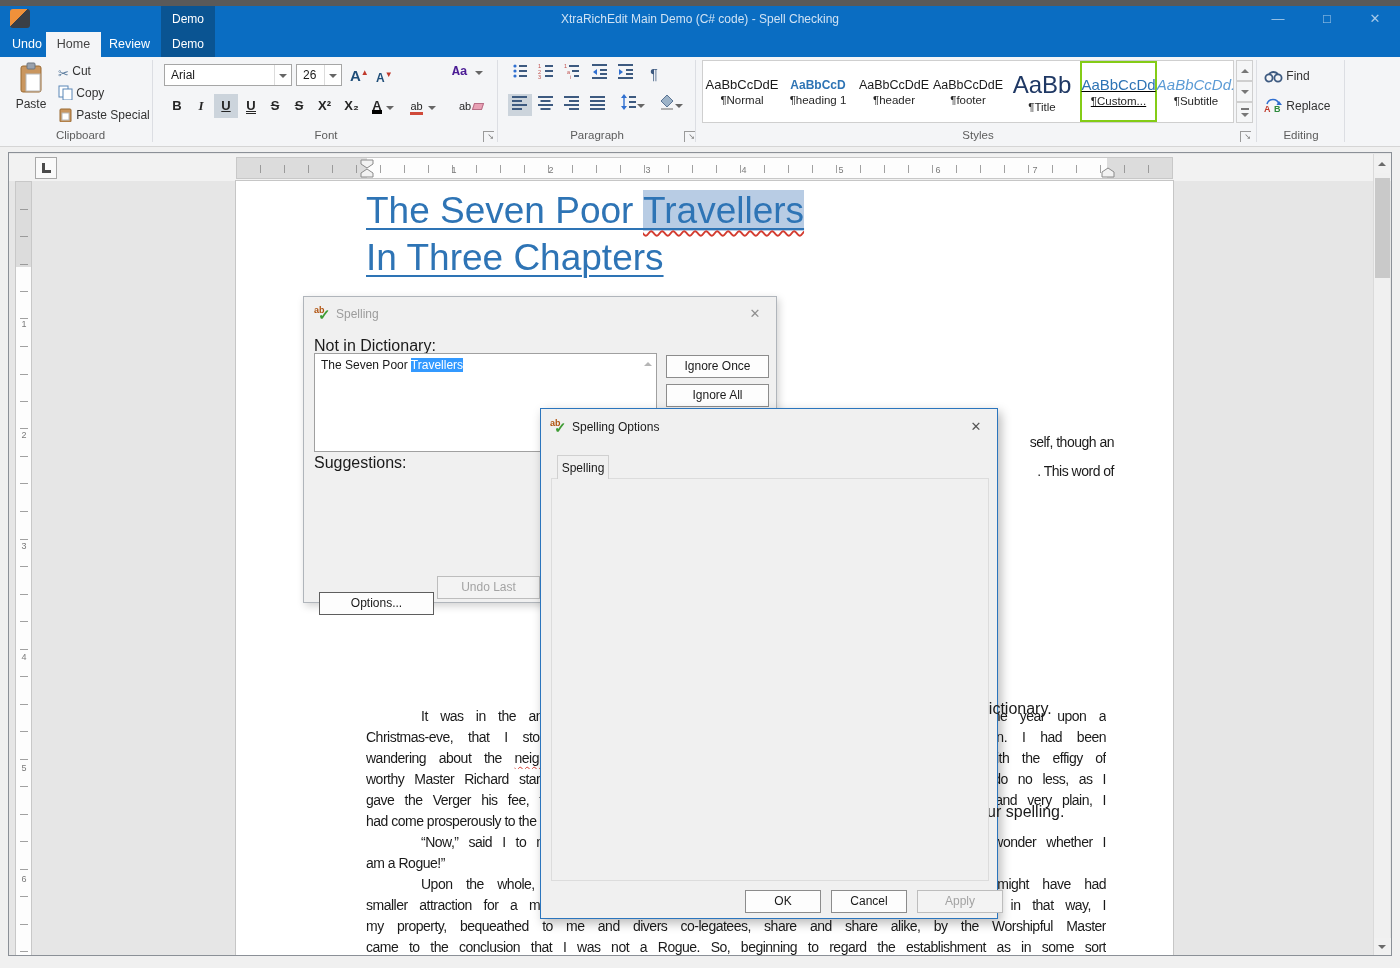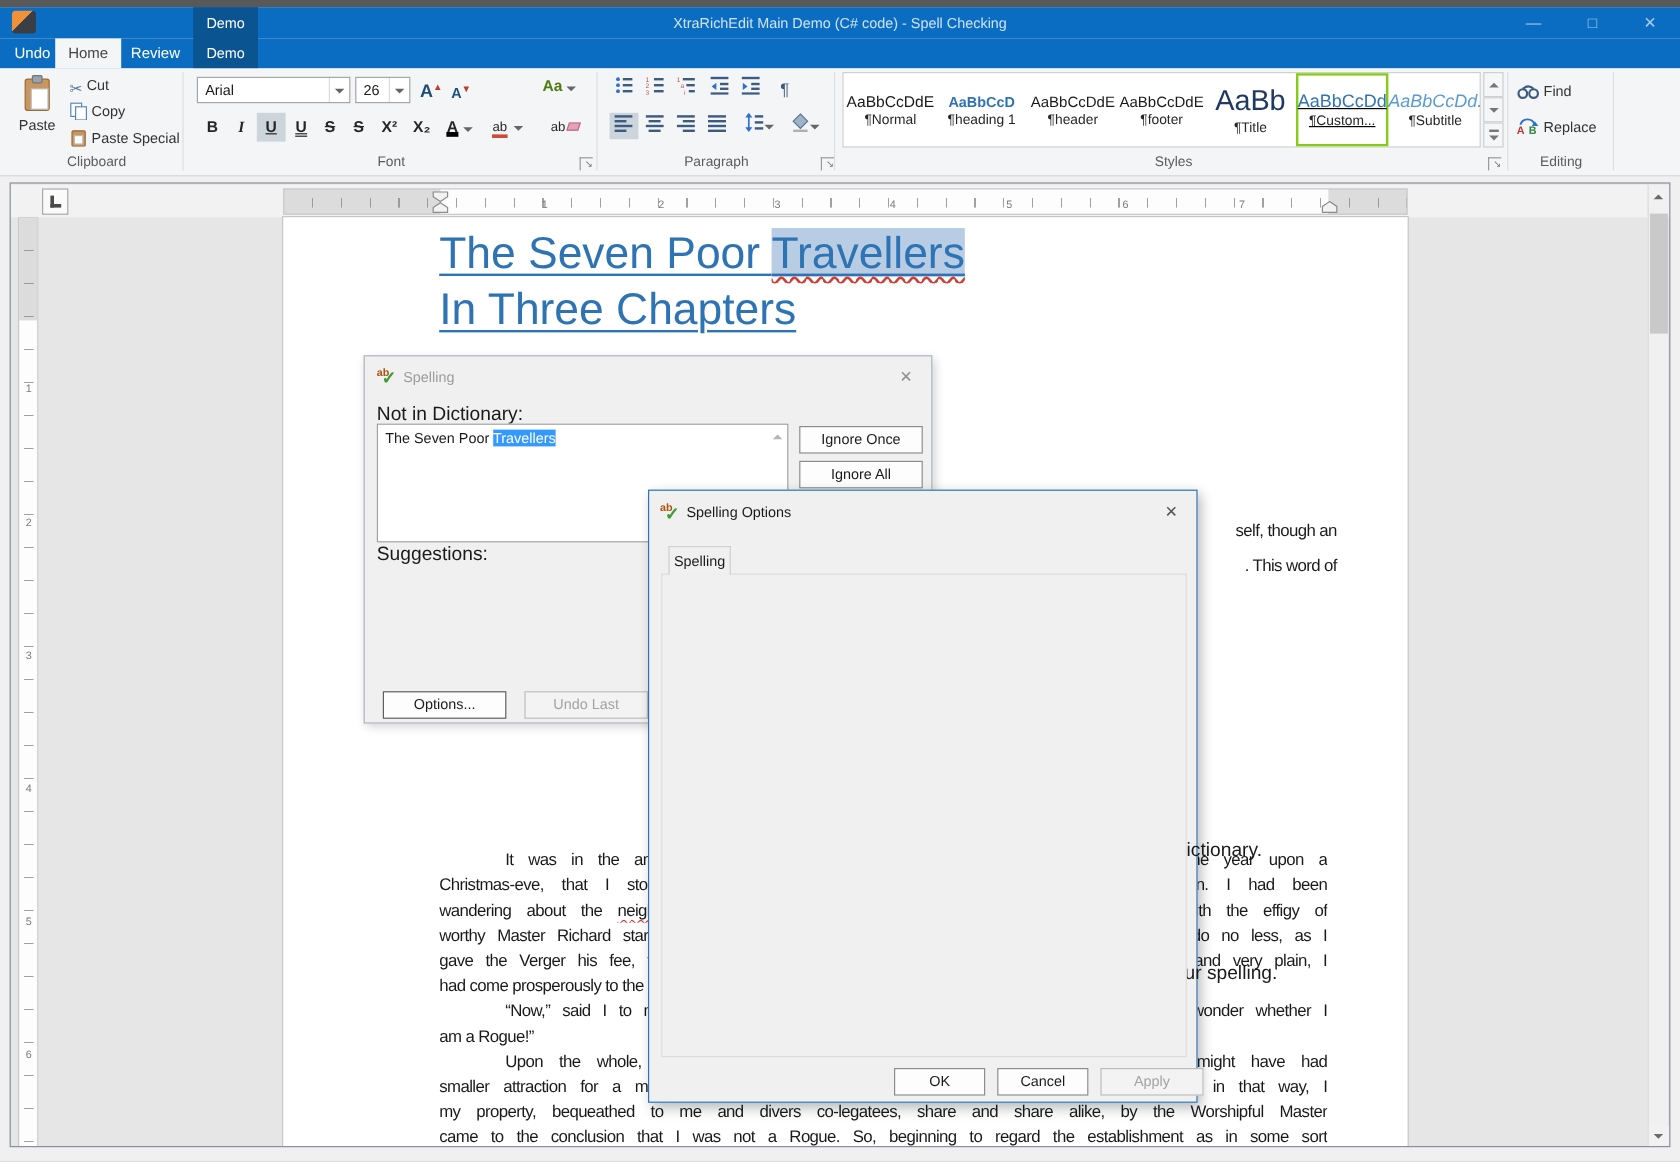--- a/index.html
+++ b/index.html
@@ -36,21 +36,21 @@
   .tri-dn { position:absolute; width:0; height:0; border-left:4px solid transparent; border-right:4px solid transparent; border-top:4px solid #666; }
   .tri-up2 { position:absolute; width:0; height:0; border-left:4px solid transparent; border-right:4px solid transparent; border-bottom:4px solid #666; }
   .fbtn { top:94px; height:24px; line-height:24px; text-align:center; font-size:13px; color:#262626; }
   .fbtn.sel { background:#ccd4dc; }
   .glyphB { font-weight:bold; }
   .glyphI { font-style:italic; font-family:"Liberation Serif", serif; font-weight:bold; }
   .glyphU { text-decoration:underline; font-weight:bold; }
   .glyphU2 { border-bottom:3px double #262626; font-weight:bold; line-height:17px; display:inline-block; height:17px; margin-top:3px;}
   .glyphS { text-decoration:line-through; font-weight:bold; }
   .fontA { font-weight:bold; border-bottom:4px solid #000; line-height:14px; display:inline-block; height:15px; margin-top:2px; }
-  .caseAa { font-size:13px; color:#4d7c0f; font-weight:bold; }
+  .caseAa { font-size:13px; color:#4c1d95; font-weight:bold;font-family:Liberation Mono, monospace; }
   .growA { font-weight:bold; color:#1f4e79; }
   .caret { color:#c0392b; font-size:8px; vertical-align:super; }
   .pgbtn { width:24px; height:22px; text-align:center; }
   .pgbtn.sel { background:#ccd4dc; }
   .gallery { left:702px; top:60px; width:532px; height:63px; background:#fff; border:1px solid #cfcfcf; }
   .gitem { position:absolute; top:1px; height:59px; display:flex; flex-direction:column; align-items:center; justify-content:center; }
   .gitem .gl { font-size:11.5px; color:#262626; margin-top:2px; white-space:nowrap; }
   .gitem.sel { border:2px solid #84cc16; top:0; height:61px; background:#fff;text-decoration:underline; }
   .gp-normal{font-size:13px;color:#1a1a1a;} .gp-h1{font-size:12px;font-weight:bold;color:#2e74b5;}
   .gp-hdr{font-size:12.5px;color:#1a1a1a;} .gp-title{font-size:24px;color:#1f3864;}
@@ -457,21 +457,21 @@
 
     <span class="abs lbl12" style="left:10px;top:40px">Not in Dictionary:</span>
     <div class="abs tbox" style="left:10px;top:56px;width:343px;height:99px;padding:4px 6px">
       <span>The Seven Poor </span><span class="selword">Travellers</span>
       <span class="tri-up2" style="right:4px;top:8px;border-bottom-color:#b5b5b5"></span>
     </div>
     <div class="abs wbtn" style="left:362px;top:58px;width:103px;height:23px;line-height:21px">Ignore Once</div>
     <div class="abs wbtn" style="left:362px;top:87px;width:103px;height:23px;line-height:21px">Ignore All</div>
 
     <span class="abs lbl12" style="left:10px;top:157px">Suggestions:</span>
-    <div class="abs wbtn strong" style="left:15px;top:279px;width:103px;height:23px;line-height:21px">Options...</div>
+    <div class="abs wbtn strong" style="left:15px;top:295px;width:115px;height:23px;line-height:21px">Options...</div>
     <div class="abs wbtn disabled" style="left:133px;top:279px;width:103px;height:23px;line-height:21px">Undo Last</div>
   </div>
 
   <div class="abs dialog dlg-options">
     <span class="abs spellicon" style="left:9px;top:11px">
         <span class="ab">ab</span>
         <span class="chk">✓</span>
       </span>
     <span class="abs dtitle" style="left:31px;top:11px;color:#1a1a1a">Spelling Options</span>
     <span class="abs dclose" style="left:422px;top:8px">✕</span>

